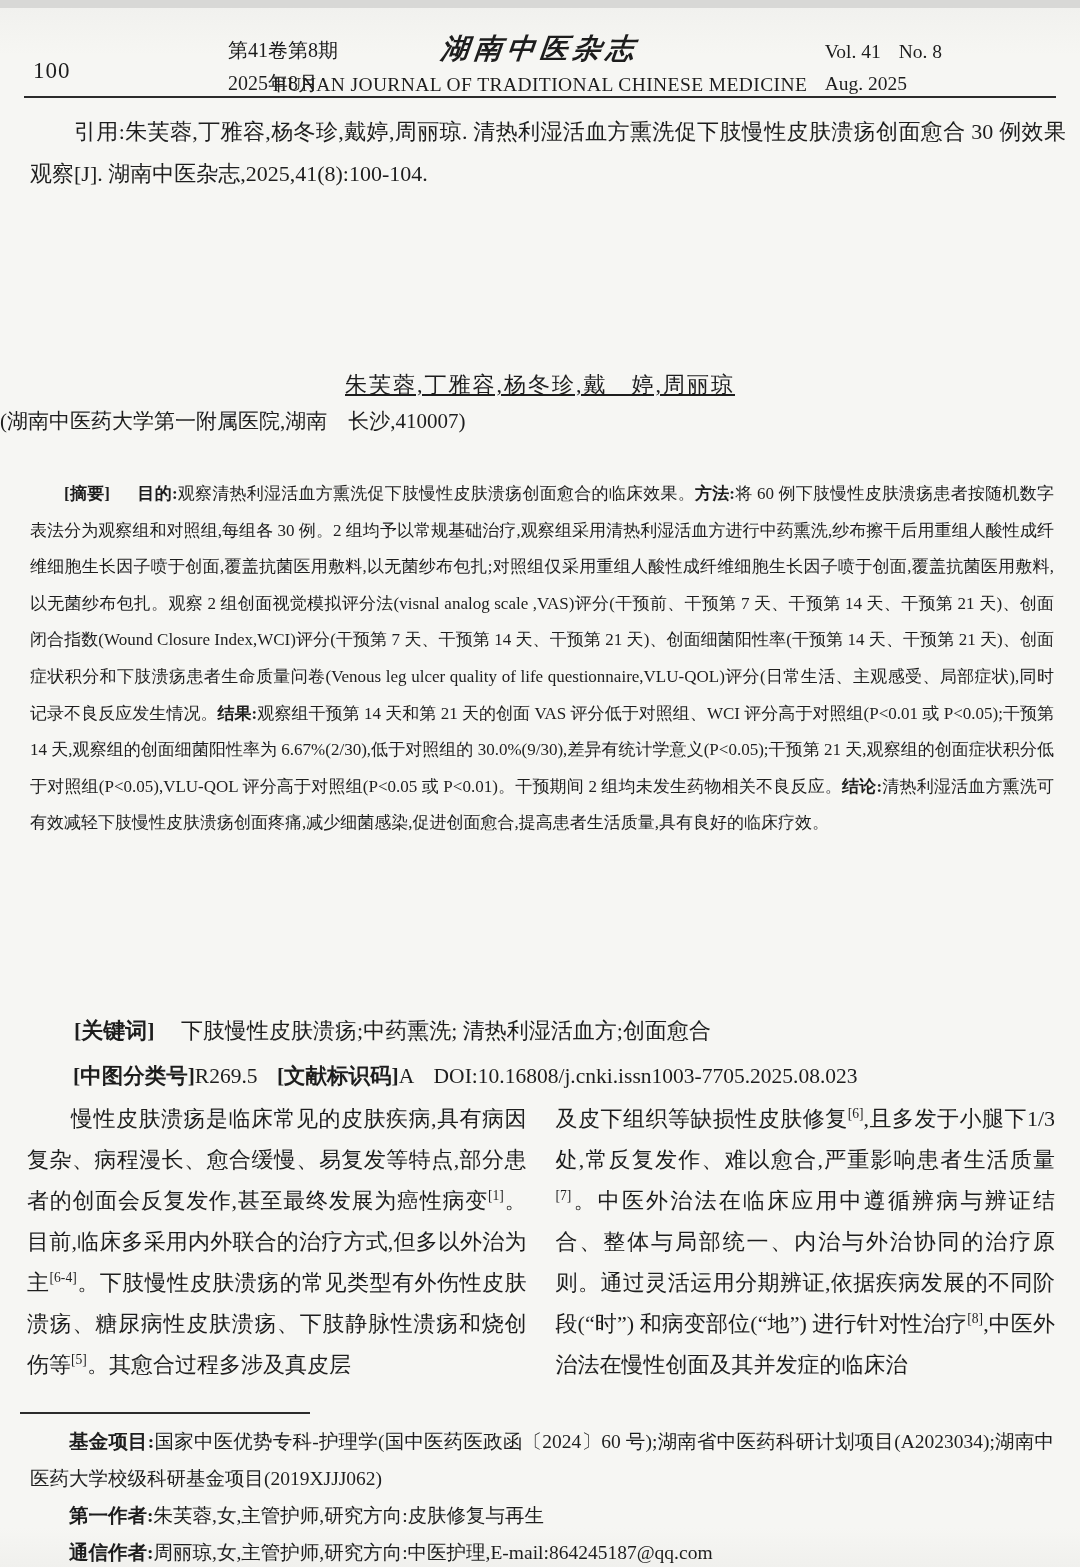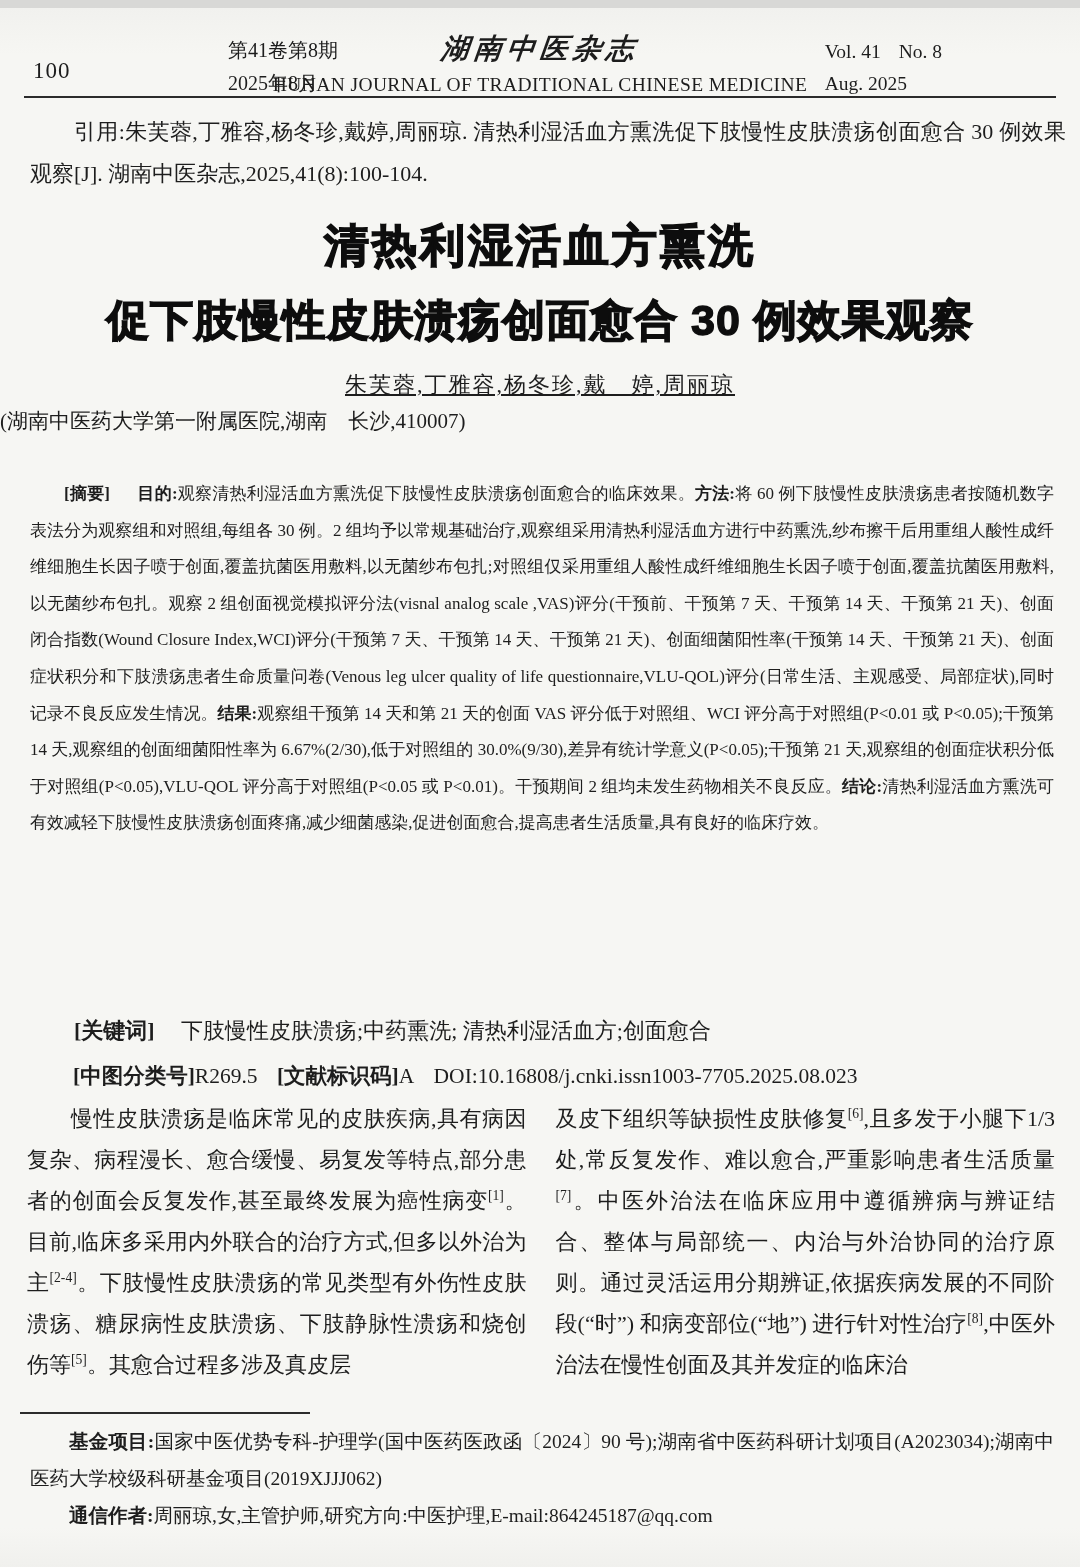--- a/index.html
+++ b/index.html
@@ -65,42 +65,39 @@
   <div class="hdr-vol">
     <div class="v">
       <span>Vol. 41</span><span>No. 8</span>
     </div>
     <div>Aug. 2025</div>
   </div>
   <div class="hdr-rule"></div>
 
   <div class="citation">引用:朱芙蓉,丁雅容,杨冬珍,戴婷,周丽琼. 清热利湿活血方熏洗促下肢慢性皮肤溃疡创面愈合 30 例效果观察[J]. 湖南中医杂志,2025,41(8):100-104.</div>
 
-  <div class="title">
-    <div class="t1">清热利湿活血方熏洗</div>
-    <div class="t2">促下肢慢性皮肤溃疡创面愈合 30 例效果观察</div>
-  </div>
 
   <div class="authors">朱芙蓉,丁雅容,杨冬珍,戴　婷,周丽琼</div>
   <div class="affil">(湖南中医药大学第一附属医院,湖南　长沙,410007)</div>
 
   <p class="abstract"><span class="b">[摘要]</span><span class="lblgap"></span><span class="b">目的:</span><span>观察清热利湿活血方熏洗促下肢慢性皮肤溃疡创面愈合的临床效果。</span><span class="b">方法:</span><span>将 60 例下肢慢性皮肤溃疡患者按随机数字表法分为观察组和对照组,每组各 30 例。2 组均予以常规基础治疗,观察组采用清热利湿活血方进行中药熏洗,纱布擦干后用重组人酸性成纤维细胞生长因子喷于创面,覆盖抗菌医用敷料,以无菌纱布包扎;对照组仅采用重组人酸性成纤维细胞生长因子喷于创面,覆盖抗菌医用敷料,以无菌纱布包扎。观察 2 组创面视觉模拟评分法(visnal analog scale ,VAS)评分(干预前、干预第 7 天、干预第 14 天、干预第 21 天)、创面闭合指数(Wound Closure Index,WCI)评分(干预第 7 天、干预第 14 天、干预第 21 天)、创面细菌阳性率(干预第 14 天、干预第 21 天)、创面症状积分和下肢溃疡患者生命质量问卷(Venous leg ulcer quality of life questionnaire,VLU-QOL)评分(日常生活、主观感受、局部症状),同时记录不良反应发生情况。</span><span class="b">结果:</span><span>观察组干预第 14 天和第 21 天的创面 VAS 评分低于对照组、WCI 评分高于对照组(P&lt;0.01 或 P&lt;0.05);干预第 14 天,观察组的创面细菌阳性率为 6.67%(2/30),低于对照组的 30.0%(9/30),差异有统计学意义(P&lt;0.05);干预第 21 天,观察组的创面症状积分低于对照组(P&lt;0.05),VLU-QOL 评分高于对照组(P&lt;0.05 或 P&lt;0.01)。干预期间 2 组均未发生药物相关不良反应。</span><span class="b">结论:</span><span>清热利湿活血方熏洗可有效减轻下肢慢性皮肤溃疡创面疼痛,减少细菌感染,促进创面愈合,提高患者生活质量,具有良好的临床疗效。</span></p>
 
   <p class="kw"><span class="b">[关键词]</span><span class="gap"></span><span>下肢慢性皮肤溃疡;中药熏洗; 清热利湿活血方;创面愈合</span></p>
 
   <p class="clc"><span class="b">[中图分类号]</span><span>R269.5</span><span class="gap"></span><span class="b">[文献标识码]</span><span>A</span><span class="gap"></span><span>DOI:10.16808/j.cnki.issn1003-7705.2025.08.023</span></p>
 
   <div class="columns">
     <div class="col">
-      <p class="indent"><span>慢性皮肤溃疡是临床常见的皮肤疾病,具有病因复杂、病程漫长、愈合缓慢、易复发等特点,部分患者的创面会反复发作,甚至最终发展为癌性病变</span><sup class="ref">[1]</sup><span>。目前,临床多采用内外联合的治疗方式,但多以外治为主</span><sup class="ref">[2-4]</sup><span>。下肢慢性皮肤溃疡的常见类型有外伤性皮肤溃疡、糖尿病性皮肤溃疡、下肢静脉性溃疡和烧创伤等</span><sup class="ref">[5]</sup><span>。其愈合过程多涉及真皮层</span></p>
+      <p class="indent"><span>慢性皮肤溃疡是临床常见的皮肤疾病,具有病因复杂、病程漫长、愈合缓慢、易复发等特点,部分患者的创面会反复发作,甚至最终发展为癌性病变</span><sup class="ref">[1]</sup><span>。目前,临床多采用内外联合的治疗方式,但多以外治为主</span><sup class="ref">[6-4]</sup><span>。下肢慢性皮肤溃疡的常见类型有外伤性皮肤溃疡、糖尿病性皮肤溃疡、下肢静脉性溃疡和烧创伤等</span><sup class="ref">[5]</sup><span>。其愈合过程多涉及真皮层</span></p>
     </div>
     <div class="col">
       <p><span>及皮下组织等缺损性皮肤修复</span><sup class="ref">[6]</sup><span>,且多发于小腿下1/3 处,常反复发作、难以愈合,严重影响患者生活质量</span><sup class="ref">[7]</sup><span>。中医外治法在临床应用中遵循辨病与辨证结合、整体与局部统一、内治与外治协同的治疗原则。通过灵活运用分期辨证,依据疾病发展的不同阶段(“时”) 和病变部位(“地”) 进行针对性治疗</span><sup class="ref">[8]</sup><span>,中医外治法在慢性创面及其并发症的临床治</span></p>
     </div>
   </div>
 
   <div class="foot-rule"></div>
   <div class="footnotes">
-    <p><span class="b">基金项目:</span><span>国家中医优势专科-护理学(国中医药医政函〔2024〕90 号);湖南省中医药科研计划项目(A2023034);湖南中医药大学校级科研基金项目(2019XJJJ062)</span></p>
+    <p><span class="b">基金项目:</span><span>国家中医优势专科-护理学(国中医药医政函〔2024〕60 号);湖南省中医药科研计划项目(A2023034);湖南中医药大学校级科研基金项目(2019XJJJ062)</span></p>
+    <p><span class="b">第一作者:</span><span>朱芙蓉,女,主管护师,研究方向:皮肤修复与再生</span></p>
     <p><span class="b">通信作者:</span><span>周丽琼,女,主管护师,研究方向:中医护理,E-mail:864245187@qq.com</span></p>
   </div>
 
 </div>
 
 </body></html>

